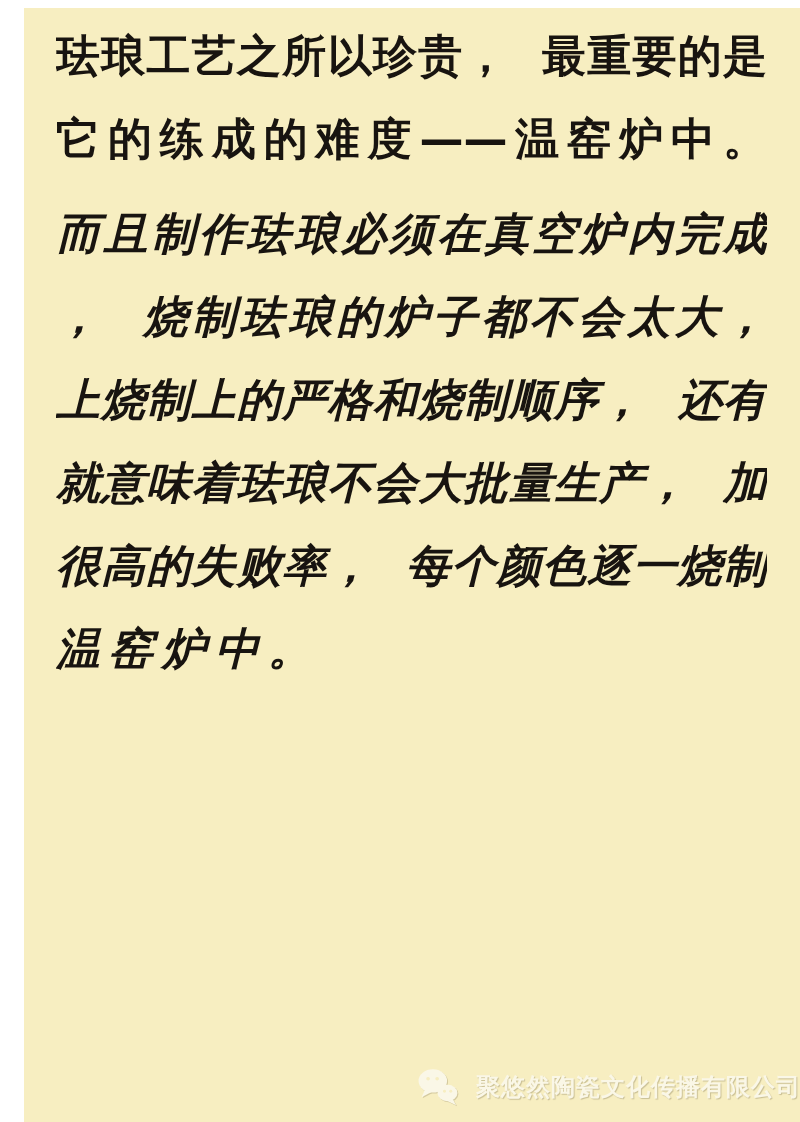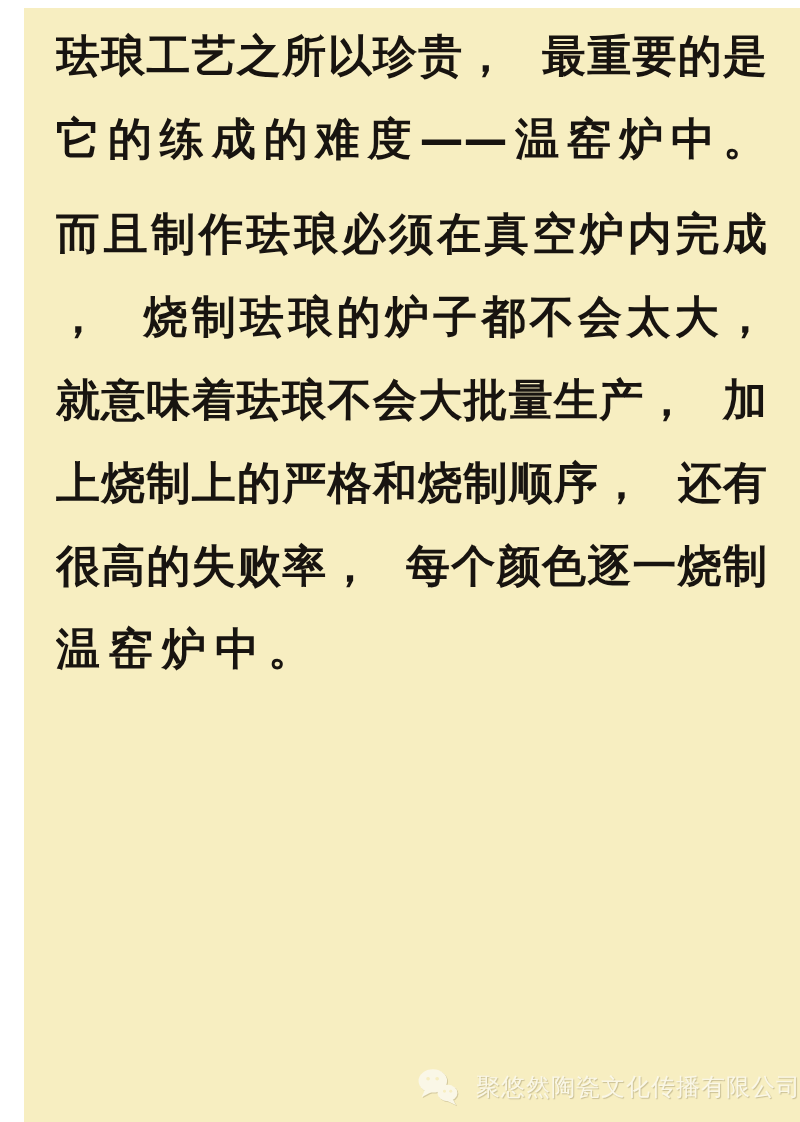--- a/index.html
+++ b/index.html
@@ -21,21 +21,21 @@
     width:787px; height:1114px;
     background:var(--paper);
   }
   .article{
     position:relative;
     padding:6px 44px 0 32px;
     color:var(--ink);
   }
   .para{ }
   .para + .para{ margin-top:0; }
-  .para.spaced{ margin-top:12px; }
+  .para.spaced{ margin-top:12px;font-style:italic; }
   .line{
     font-size:44px;
     line-height:83px;
     height:83px;
     overflow:hidden;
     white-space:pre-wrap;
     color:var(--ink);
     font-weight:bold;
   }
   .line.stretch{
@@ -51,21 +51,21 @@
     right:10px;
     bottom:16px;
     display:flex;
     align-items:center;
     gap:6px;
     color:var(--watermark);
     opacity:0.95;
   }
   .watermark .wm-text{
     font-size:24px;
-    font-weight:normal;
+    font-weight:bold;
     letter-spacing:1px;
     color:var(--watermark);
     text-shadow:1px 1px 1px rgba(140,128,88,0.45);
     white-space:nowrap;
     margin-left:11px;
   }
   .wm-icon{
     width:42px;
     height:38px;
     flex:0 0 auto;
@@ -78,22 +78,22 @@
 <div class="sheet">
   <div class="article">
 
   <div class="para">
         <div class="line stretch">珐琅工艺之所以珍贵，  最重要的是</div>
         <div class="line stretch">它的练成的难度——温窑炉中。</div>
       </div>
       <div class="para spaced">
         <div class="line stretch">而且制作珐琅必须在真空炉内完成</div>
         <div class="line stretch">，  烧制珐琅的炉子都不会太大，  这</div>
+        <div class="line stretch">上烧制上的严格和烧制顺序，  还有</div>
         <div class="line stretch">就意味着珐琅不会大批量生产，  加</div>
-        <div class="line stretch">上烧制上的严格和烧制顺序，  还有</div>
         <div class="line stretch">很高的失败率，  每个颜色逐一烧制</div>
         <div class="line plain">温窑炉中。</div>
       </div>
     </div>
 
   <div class="watermark">
     <svg class="wm-icon" viewBox="0 0 48 44" xmlns="http://www.w3.org/2000/svg" aria-hidden="true">
 
       <ellipse cx="18" cy="15" rx="16.5" ry="13.5" fill="var(--watermark)"></ellipse>
       <path d="M9 25 L5 34 L16 28 Z" fill="var(--watermark)"></path>

